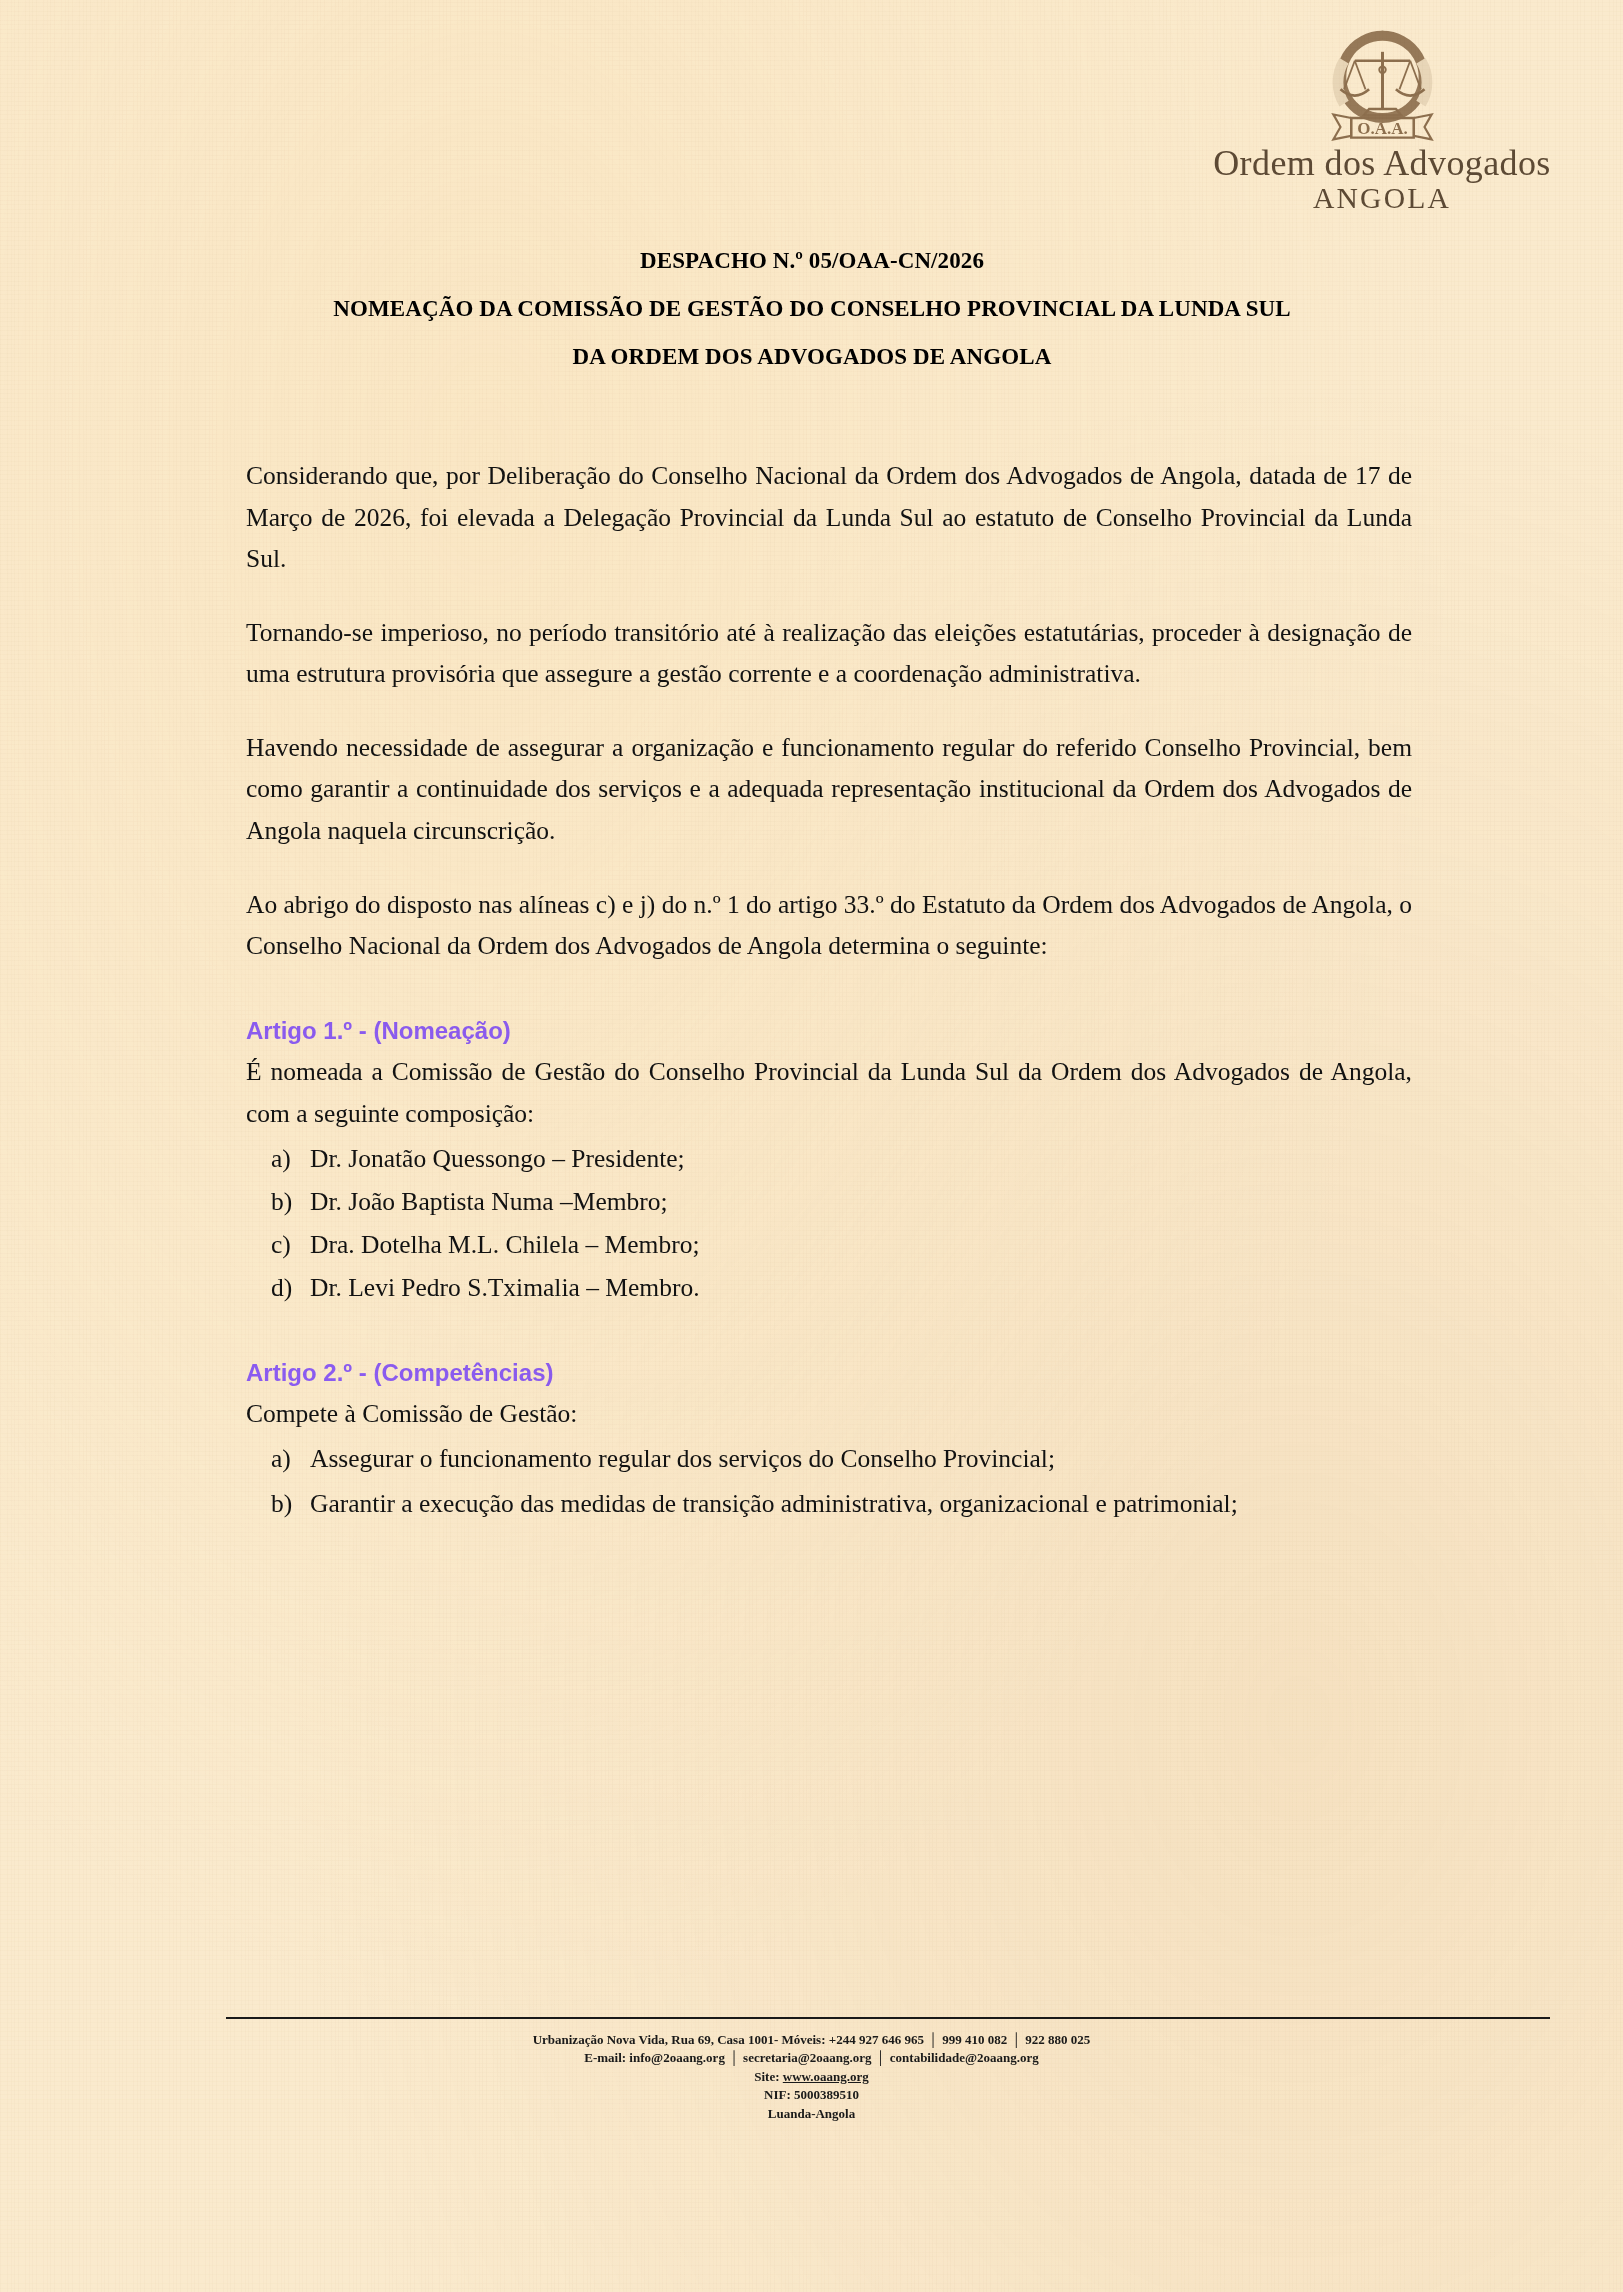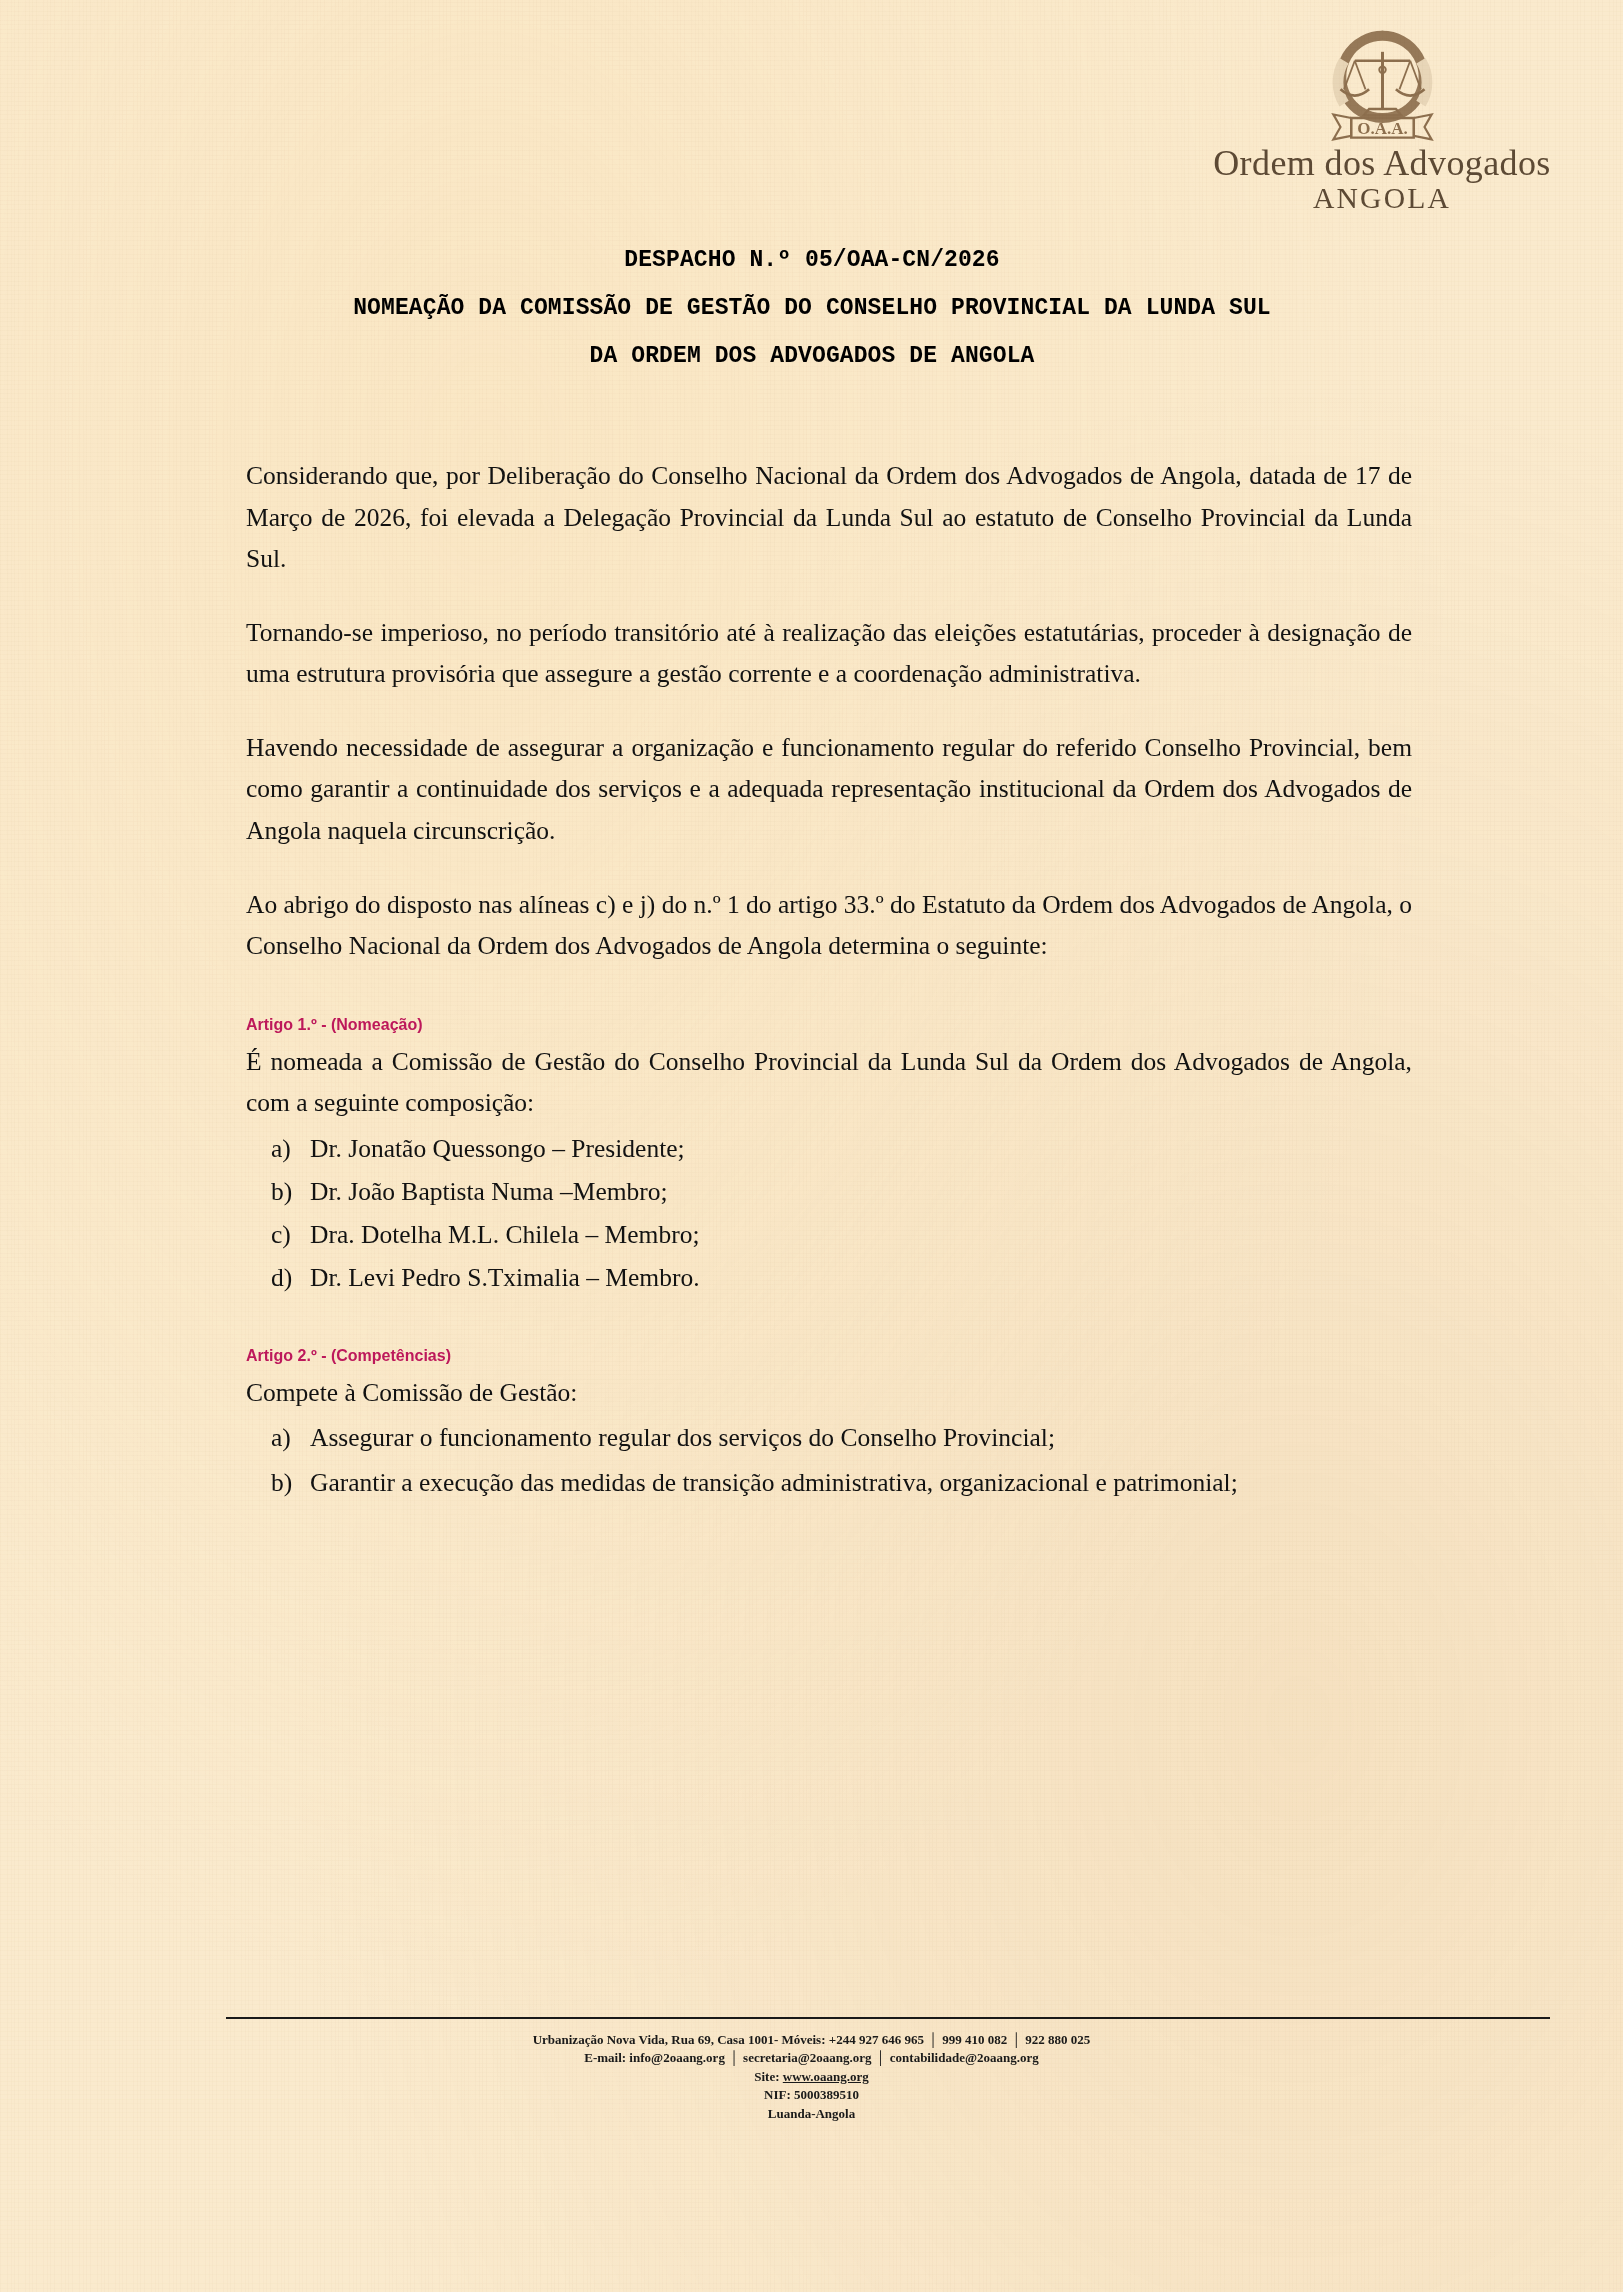--- a/index.html
+++ b/index.html
@@ -70,21 +70,21 @@
 
   
   .title-block {
     position: absolute;
     left: 215px;
     right: 215px;
     top: 249px;
     text-align: center;
   }
   .title-line {
-    font-family: Liberation Mono, monospace;
+    font-family: Liberation Serif, serif;
     font-weight: bold;
     font-size: 23px;
     letter-spacing: 0.1px;
     color: #000;
     line-height: 1.0;
   }
   .title-line.t1 { margin-bottom: 25px; }
   .title-line.t2 { margin-bottom: 25px; }
 
   
@@ -100,22 +100,22 @@
     line-height: 1.63;
     text-align: justify;
     text-justify: inter-word;
     color: #121212;
   }
   p.para.last-block { margin-bottom: 44px; }
 
   .artigo-head {
     font-family: "Liberation Sans", "DejaVu Sans", sans-serif;
     font-weight: bold;
-    font-size: 16px;
-    color: #be185d;
+    font-size: 24px;
+    color: #8b5cf6;
     margin: 0 0 5.4px 0;
     line-height: 1.3;
   }
   .artigo-block { margin-top: 48px; }
   .artigo-intro {
     margin: 0;
     font-size: 25.5px;
     line-height: 1.63;
     text-align: justify;
     color: #121212;

